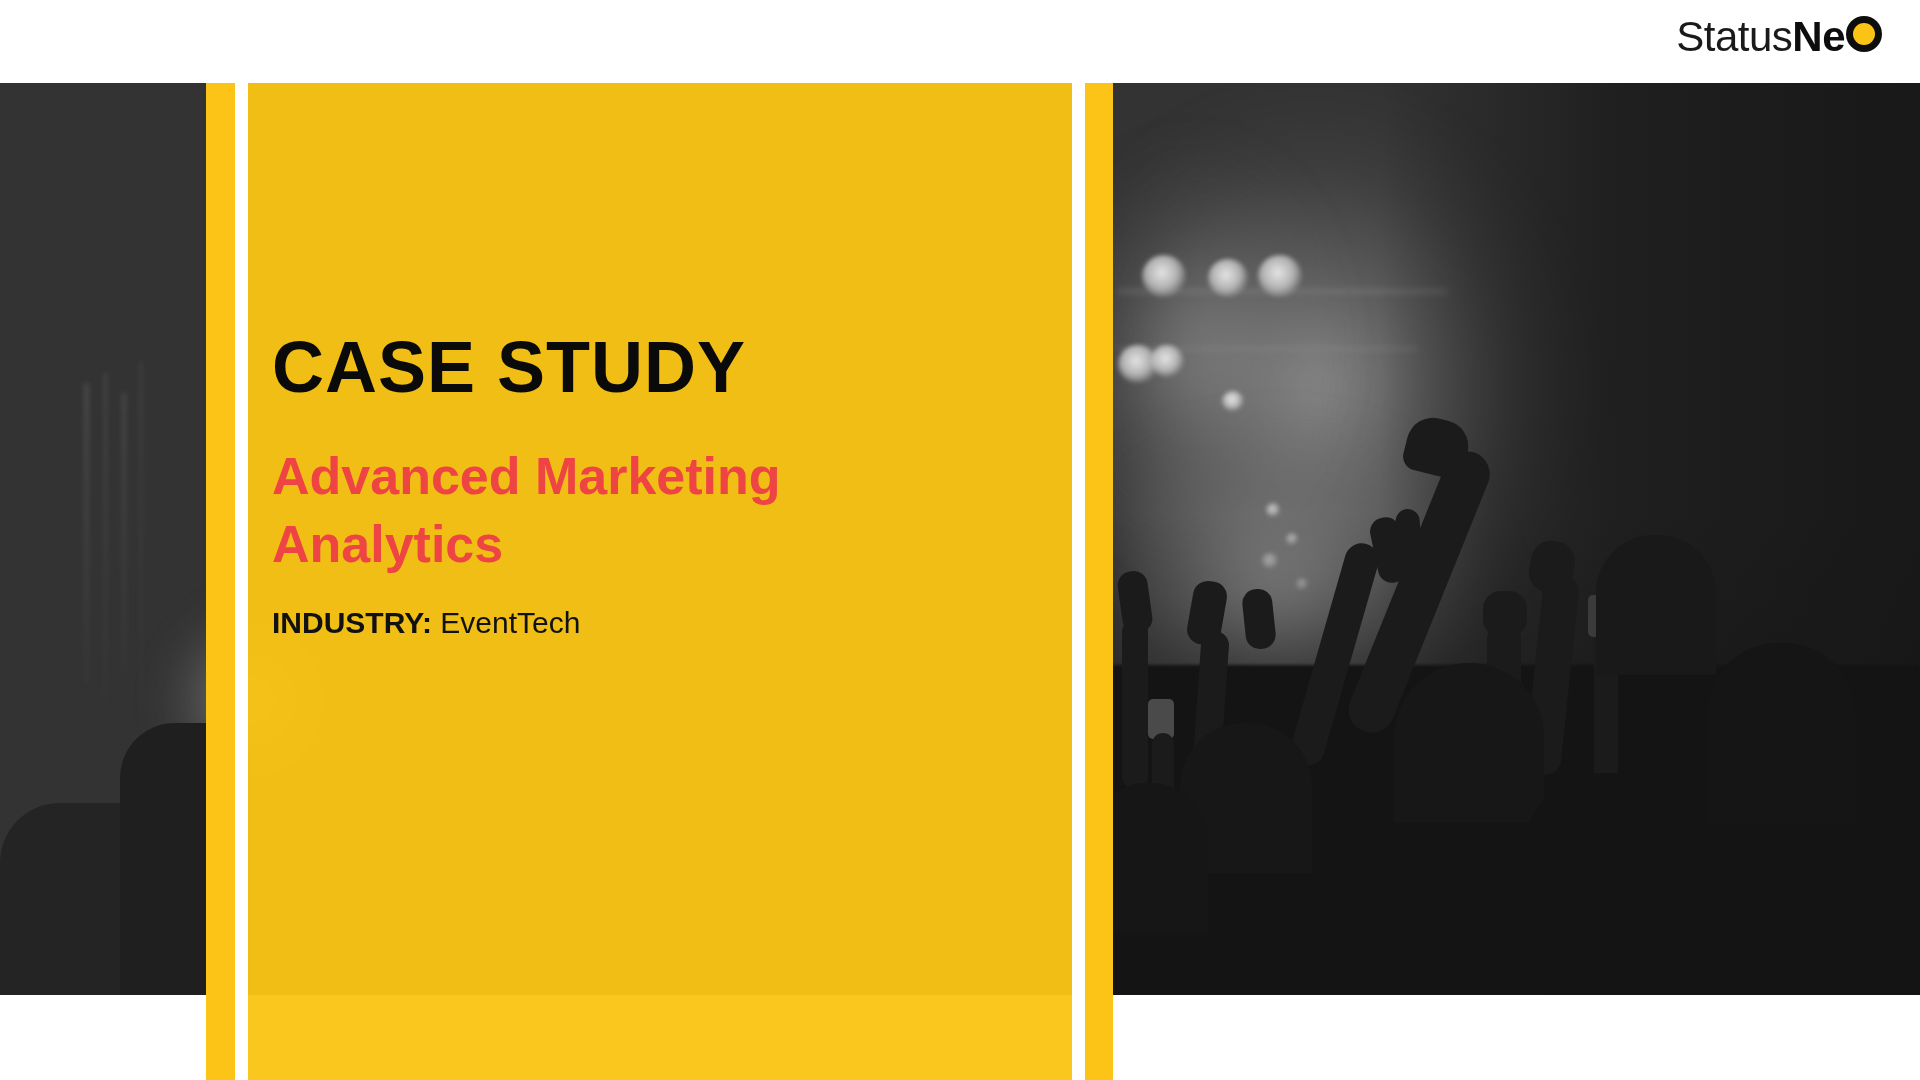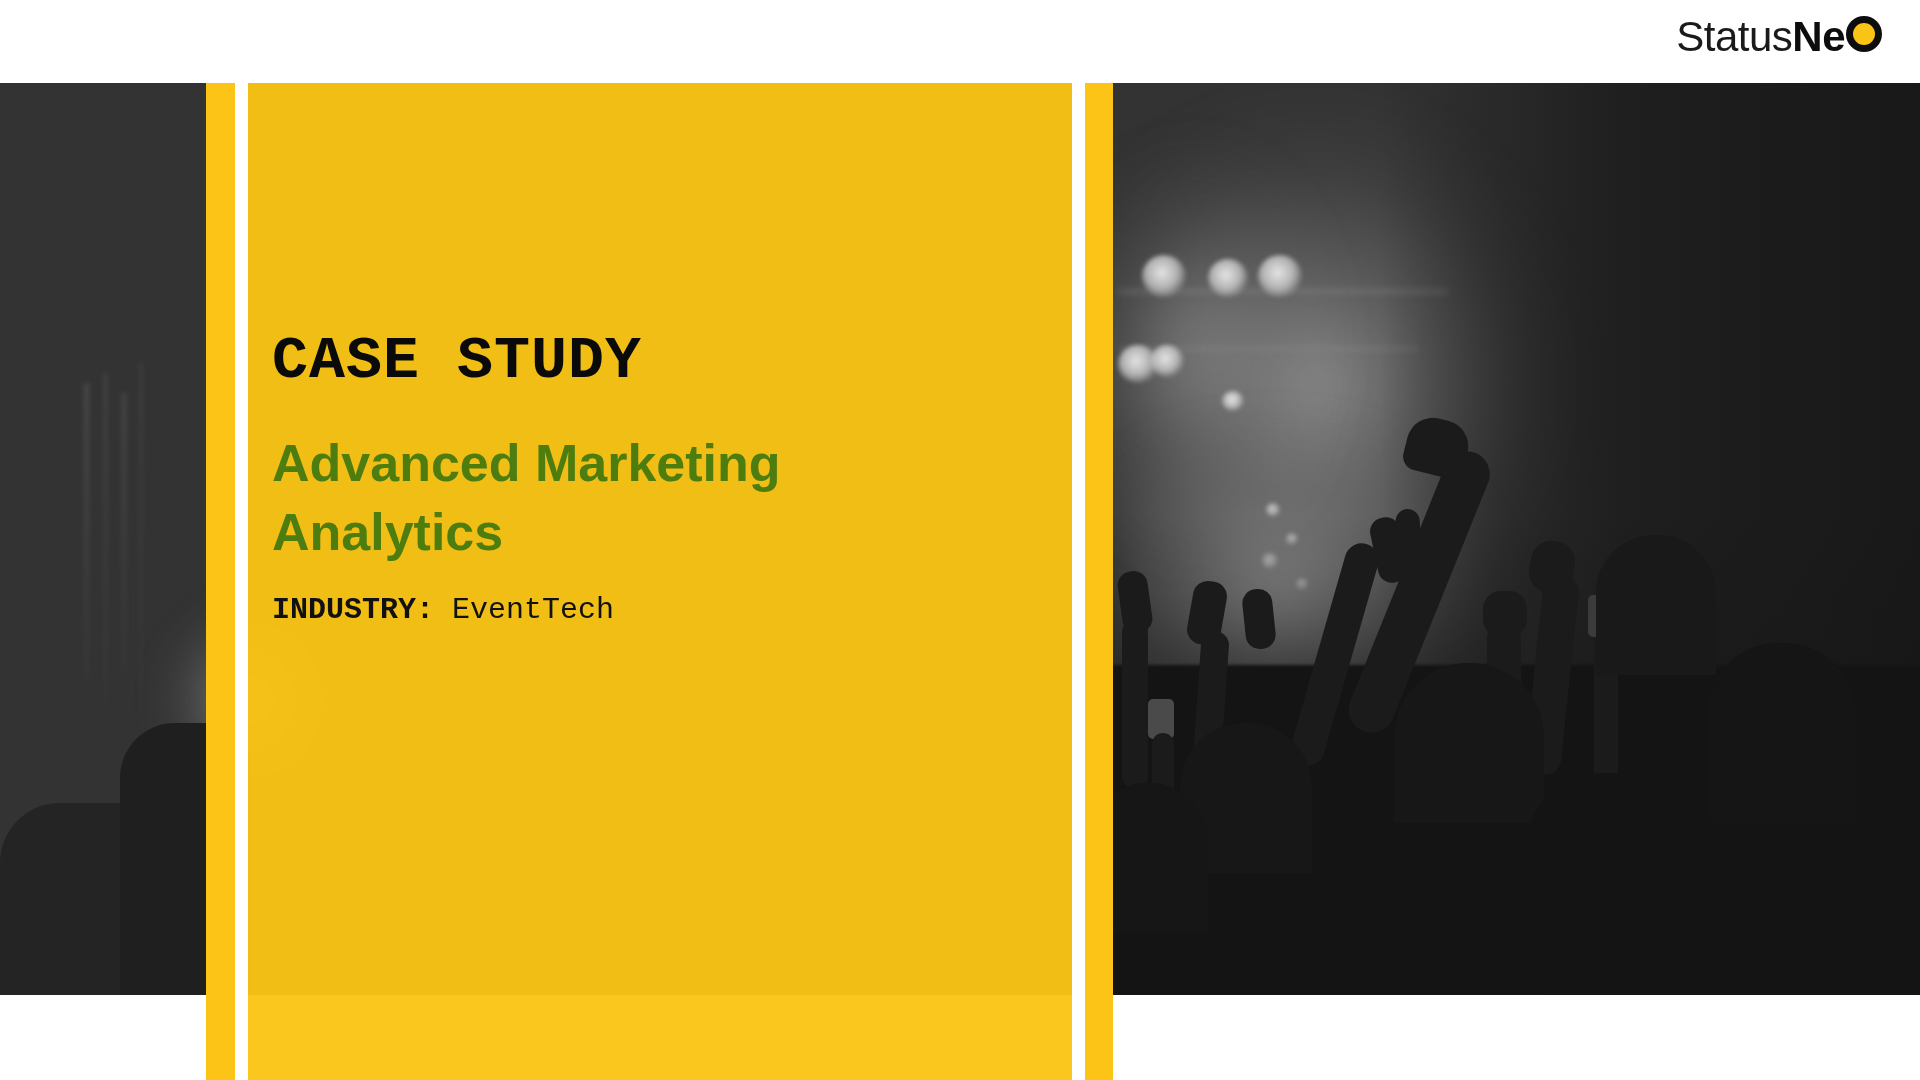--- a/index.html
+++ b/index.html
@@ -196,40 +196,40 @@
 
   
   .text-block {
     position: absolute;
     left: 272px;
     top: 330px;
     width: 780px;
     z-index: 30;
   }
   .title-case-study {
-    font-family: Liberation Mono, monospace;
-    font-size: 60px;
+    font-family: Liberation Sans, sans-serif;
+    font-size: 72px;
     font-weight: 700;
     color: #0a0a0a;
     letter-spacing: 1px;
     line-height: 1.05;
     margin: 0;
     white-space: nowrap;
   }
   .subtitle {
     font-family: "Liberation Sans", sans-serif;
     font-size: 52px;
     font-weight: 700;
-    color: #4d7c0f;
+    color: #ef4444;
     line-height: 1.32;
     margin: 36px 0 0 0;
     max-width: 700px;
   }
   .industry-line {
-    font-family: Liberation Mono, monospace;
+    font-family: Liberation Sans, sans-serif;
     font-size: 30px;
     color: #111111;
     margin: 26px 0 8px 0;
     line-height: 1.2;
     white-space: nowrap;
   }
   .industry-label { font-weight: 700; }
   .industry-value { font-weight: 400; }
 </style>
 </head>

